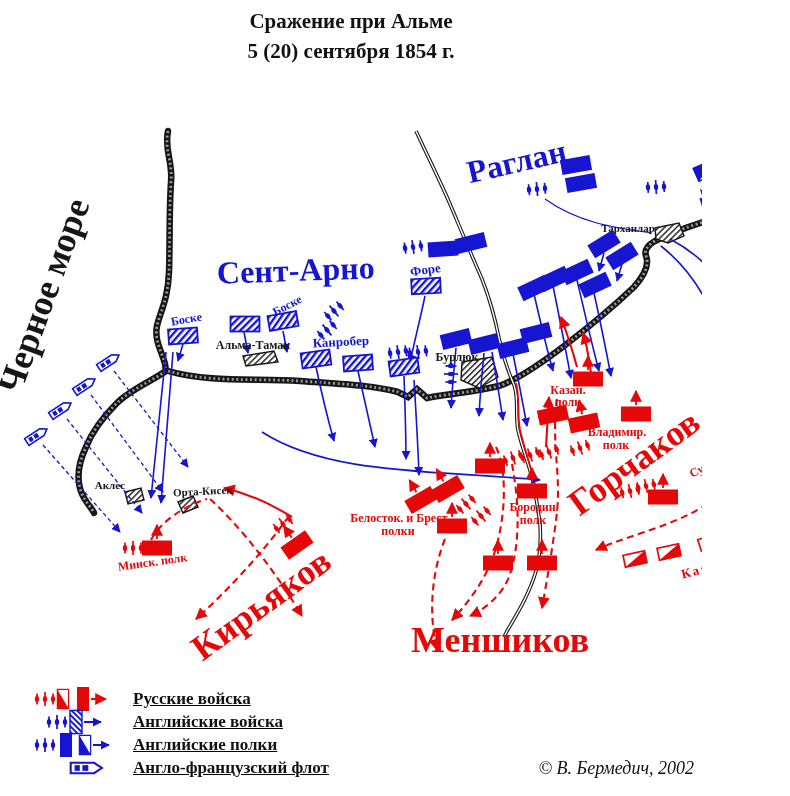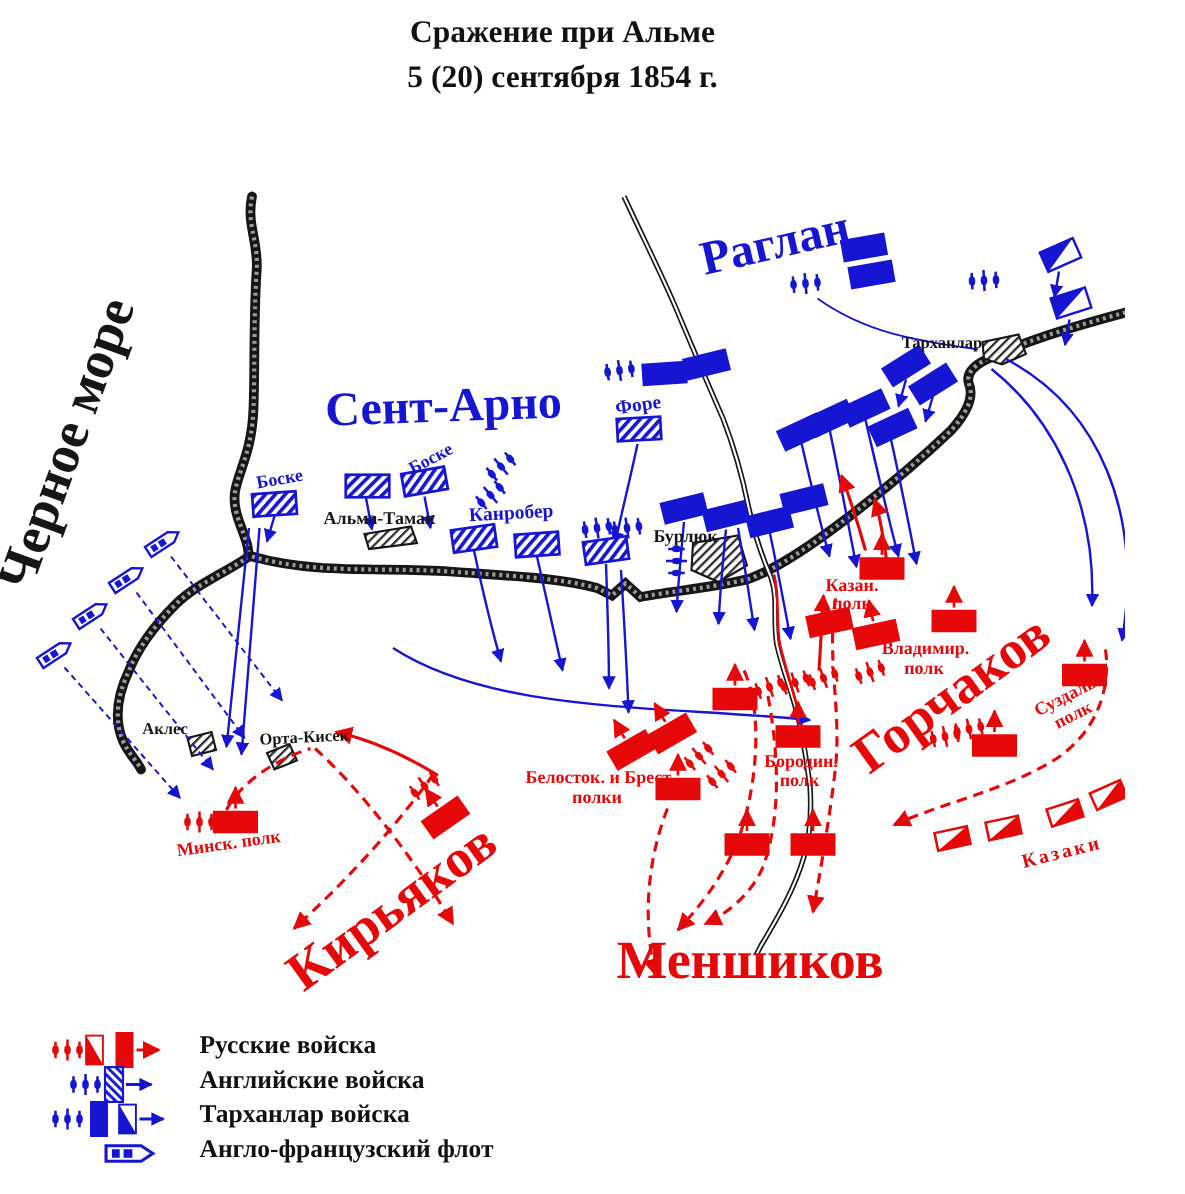--- a/index.html
+++ b/index.html
@@ -1,22 +1,22 @@
 <!DOCTYPE html>
 <html><head>
 <meta charset="utf-8">
 <style>
   html,body{margin:0;padding:0;background:#fff;}
   .page{position:relative;width:702px;height:796px;background:#ffffff;overflow:hidden;
-        font-family:"Liberation Serif","DejaVu Serif",serif;padding-left:48px;}
+        font-family:"Liberation Serif","DejaVu Serif",serif;}
   .title{position:absolute;top:6px;left:0;width:100%;text-align:center;
          font-weight:bold;font-size:21px;line-height:1.45;color:#111;}
   svg.map{position:absolute;left:0;top:0;}
   .legend{position:absolute;left:30px;top:687px;}
-  .lrow{display:flex;height:23px;}
+  .lrow{display:flex;align-items:center;height:23px;text-decoration:underline;}
   .lico{width:95px;height:26px;flex:0 0 95px;}
   .llabel{font-size:17px;font-weight:bold;color:#111;margin-left:8px;white-space:nowrap;}
   .copyright{position:absolute;right:8px;top:758px;font-style:italic;font-size:18px;color:#111;}
 </style>
 </head>
 <body>
 
 <div class="page">
 
   <div class="title">
@@ -499,28 +499,29 @@
           <g transform="translate(36,13) rotate(-90) scale(0.8)">
             <rect x="-15" y="-7.5" width="30" height="15" fill="#1515d2"></rect>
           </g>
           <g transform="translate(55,13) rotate(-90) scale(0.8)">
             <rect x="-12" y="-7" width="24" height="14" fill="#1515d2"></rect>
             <polygon points="-12,7 12,7 12,-7" fill="#ffffff"></polygon>
             <rect x="-12" y="-7" width="24" height="14" fill="none" stroke="#1515d2" stroke-width="1.6"></rect>
           </g>
           <line x1="63" y1="13" x2="79" y2="13" stroke="#1515d2" stroke-width="2" marker-end="url(#ahal)"></line>
         </svg>
-      <span class="llabel">Тарханлар войска</span>
+      <span class="llabel">Английские полки</span>
     </div>
     <div class="lrow">
       <svg class="lico" viewBox="0 0 95 26">
           <g transform="translate(55,13) rotate(0) scale(1.3)">
             <path d="M-11,-4 L7,-4 L13,0 L7,4 L-11,4 Z" fill="#ffffff" stroke="#1515d2" stroke-width="1.6"></path>
             <rect x="-8" y="-2.2" width="4" height="4.4" fill="#1515d2"></rect>
             <rect x="-2" y="-2.2" width="4.5" height="4.4" fill="#1515d2"></rect>
           </g>
         </svg>
       <span class="llabel">Англо-французский флот</span>
     </div>
   </div>
 
+  <div class="copyright">© В. Бермедич, 2002</div>
 
 </div>
 
 </body></html>

